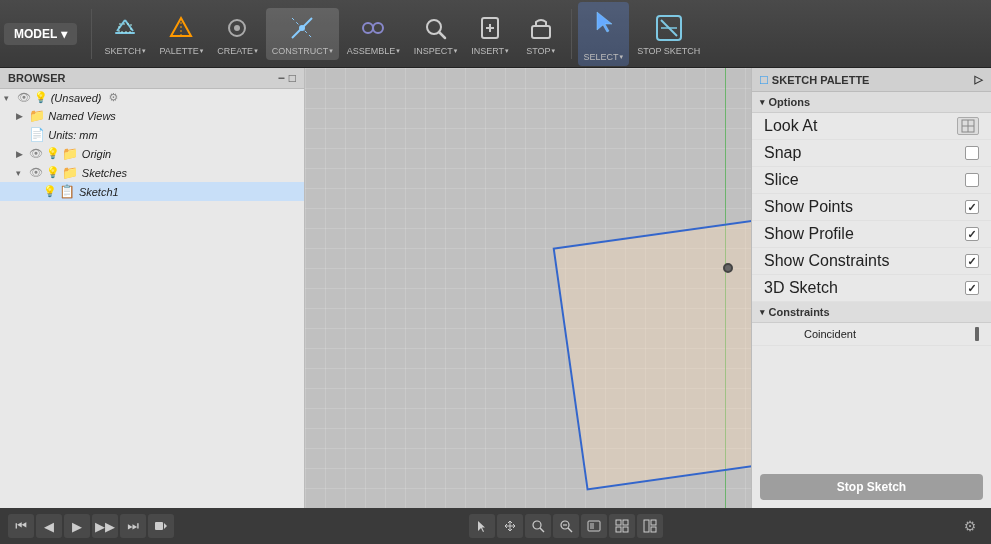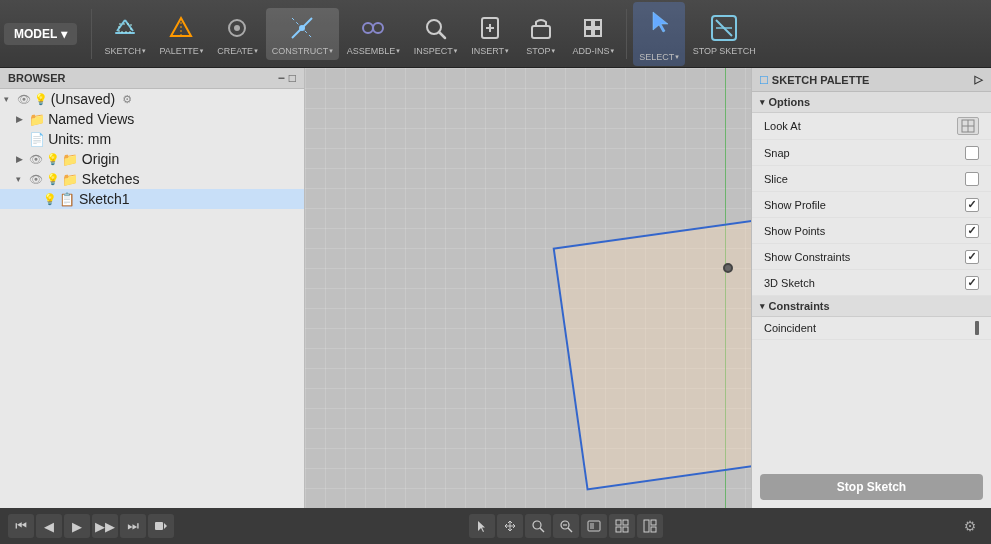--- a/index.html
+++ b/index.html
@@ -53,21 +53,21 @@
       font-size: 11px; font-weight: bold; color: #333;
     }
     #browser-header .controls { display: flex; gap: 4px; }
     #browser-header .ctrl-btn { cursor: pointer; font-size: 12px; color: #555; }
 
     .tree-item {
       display: flex; align-items: center; gap: 3px;
       padding: 2px 4px; cursor: pointer; user-select: none;
     }
     .tree-item .arrow { font-size: 9px; width: 10px; color: #666; }
-    .tree-item .item-label { font-size: 14px; color: #222; }
+    .tree-item .item-label { font-size: 11px; color: #222; font-style: italic; }
     .tree-item .eye-icon { font-size: 11px; color: #888; }
     .tree-item .light-icon { font-size: 11px; color: #f90; }
 
     .indent-1 { padding-left: 16px; }
     .indent-2 { padding-left: 30px; }
 
     
     #canvas-area {
       flex: 1; background: #b0b0b0; position: relative; overflow: hidden;
     }
@@ -146,21 +146,21 @@
       display: flex; align-items: center; gap: 4px;
       padding: 4px 8px; font-size: 11px; font-weight: bold; color: #333;
       background: #ddd; border-bottom: 1px solid #ccc; cursor: pointer;
     }
     .palette-section-header .tri { font-size: 9px; }
 
     .palette-row {
       display: flex; align-items: center; justify-content: space-between;
       padding: 4px 12px; border-bottom: 1px solid #e0e0e0; min-height: 26px;
     }
-    .palette-row .row-label { font-size: 11px; color: #222; }
+    .palette-row .row-label { font-size: 16px; color: #222; }
     .palette-row .row-control { display: flex; align-items: center; }
 
     
     .cb {
       width: 14px; height: 14px; border: 1px solid #999;
       background: white; display: flex; align-items: center; justify-content: center;
       cursor: pointer; border-radius: 2px;
     }
     .cb.checked { background: white; }
     .cb.checked::after { content: '✓'; font-size: 11px; color: #333; font-weight: bold; }
@@ -170,21 +170,21 @@
       width: 22px; height: 18px; background: #ddd; border: 1px solid #aaa;
       border-radius: 2px; display: flex; align-items: center; justify-content: center;
       cursor: pointer; font-size: 11px;
     }
 
     
     .constraints-item {
       display: flex; align-items: center; justify-content: space-between;
       padding: 4px 12px; border-bottom: 1px solid #e0e0e0;
     }
-    .constraints-item .ci-label { font-size: 11px; color: #222; }
+    .constraints-item .ci-label { font-size: 11px; color: #222; margin-left: 40px; }
     .ci-bar {
       width: 4px; height: 14px; background: #666; border-radius: 1px;
     }
 
     
     .stop-sketch-palette {
       margin: 8px; padding: 6px; background: #9e9e9e;
       color: #fff; font-size: 12px; font-weight: bold;
       text-align: center; border-radius: 4px; cursor: pointer;
     }
@@ -321,34 +321,20 @@
           <rect x="5" y="12" width="18" height="12" rx="2" fill="none" stroke="#ccc" stroke-width="2"></rect>
           <path d="M9 12 V8 Q14 4 19 8 V12" fill="none" stroke="#ccc" stroke-width="2"></path>
         </svg>
     </div>
     <div class="label">
       <span>STOP</span>
         <span class="arrow">▾</span>
     </div>
   </div>
 
-  <div class="tool-group">
-    <div class="icon-area">
-      <svg width="28" height="28" viewBox="0 0 28 28">
-          <rect x="6" y="6" width="7" height="7" fill="none" stroke="#ccc" stroke-width="2"></rect>
-          <rect x="15" y="6" width="7" height="7" fill="none" stroke="#ccc" stroke-width="2"></rect>
-          <rect x="6" y="15" width="7" height="7" fill="none" stroke="#ccc" stroke-width="2"></rect>
-          <rect x="15" y="15" width="7" height="7" fill="none" stroke="#ccc" stroke-width="2"></rect>
-        </svg>
-    </div>
-    <div class="label">
-      <span>ADD-INS</span>
-        <span class="arrow">▾</span>
-    </div>
-  </div>
 
   <div class="sep"></div>
 
   <div class="tool-group" style="background:rgba(100,150,255,0.25);gap:12px;">
     <div class="icon-area">
       <svg width="28" height="28" viewBox="0 0 28 28">
           <path d="M8 4 L8 22 L14 17 L18 24 L20 23 L16 16 L23 16 Z" fill="#6af" stroke="#8cf" stroke-width="0.5"></path>
         </svg>
     </div>
     <div class="label">
@@ -488,28 +474,28 @@
       </div>
 
       <div class="palette-row">
         <span class="row-label">Slice</span>
         <div class="row-control">
           <div class="cb"></div>
         </div>
       </div>
 
       <div class="palette-row">
+        <span class="row-label">Show Points</span>
+        <div class="row-control">
+          <div class="cb checked"></div>
+        </div>
+      </div>
+
+      <div class="palette-row">
         <span class="row-label">Show Profile</span>
-        <div class="row-control">
-          <div class="cb checked"></div>
-        </div>
-      </div>
-
-      <div class="palette-row">
-        <span class="row-label">Show Points</span>
         <div class="row-control">
           <div class="cb checked"></div>
         </div>
       </div>
 
       <div class="palette-row">
         <span class="row-label">Show Constraints</span>
         <div class="row-control">
           <div class="cb checked"></div>
         </div>

